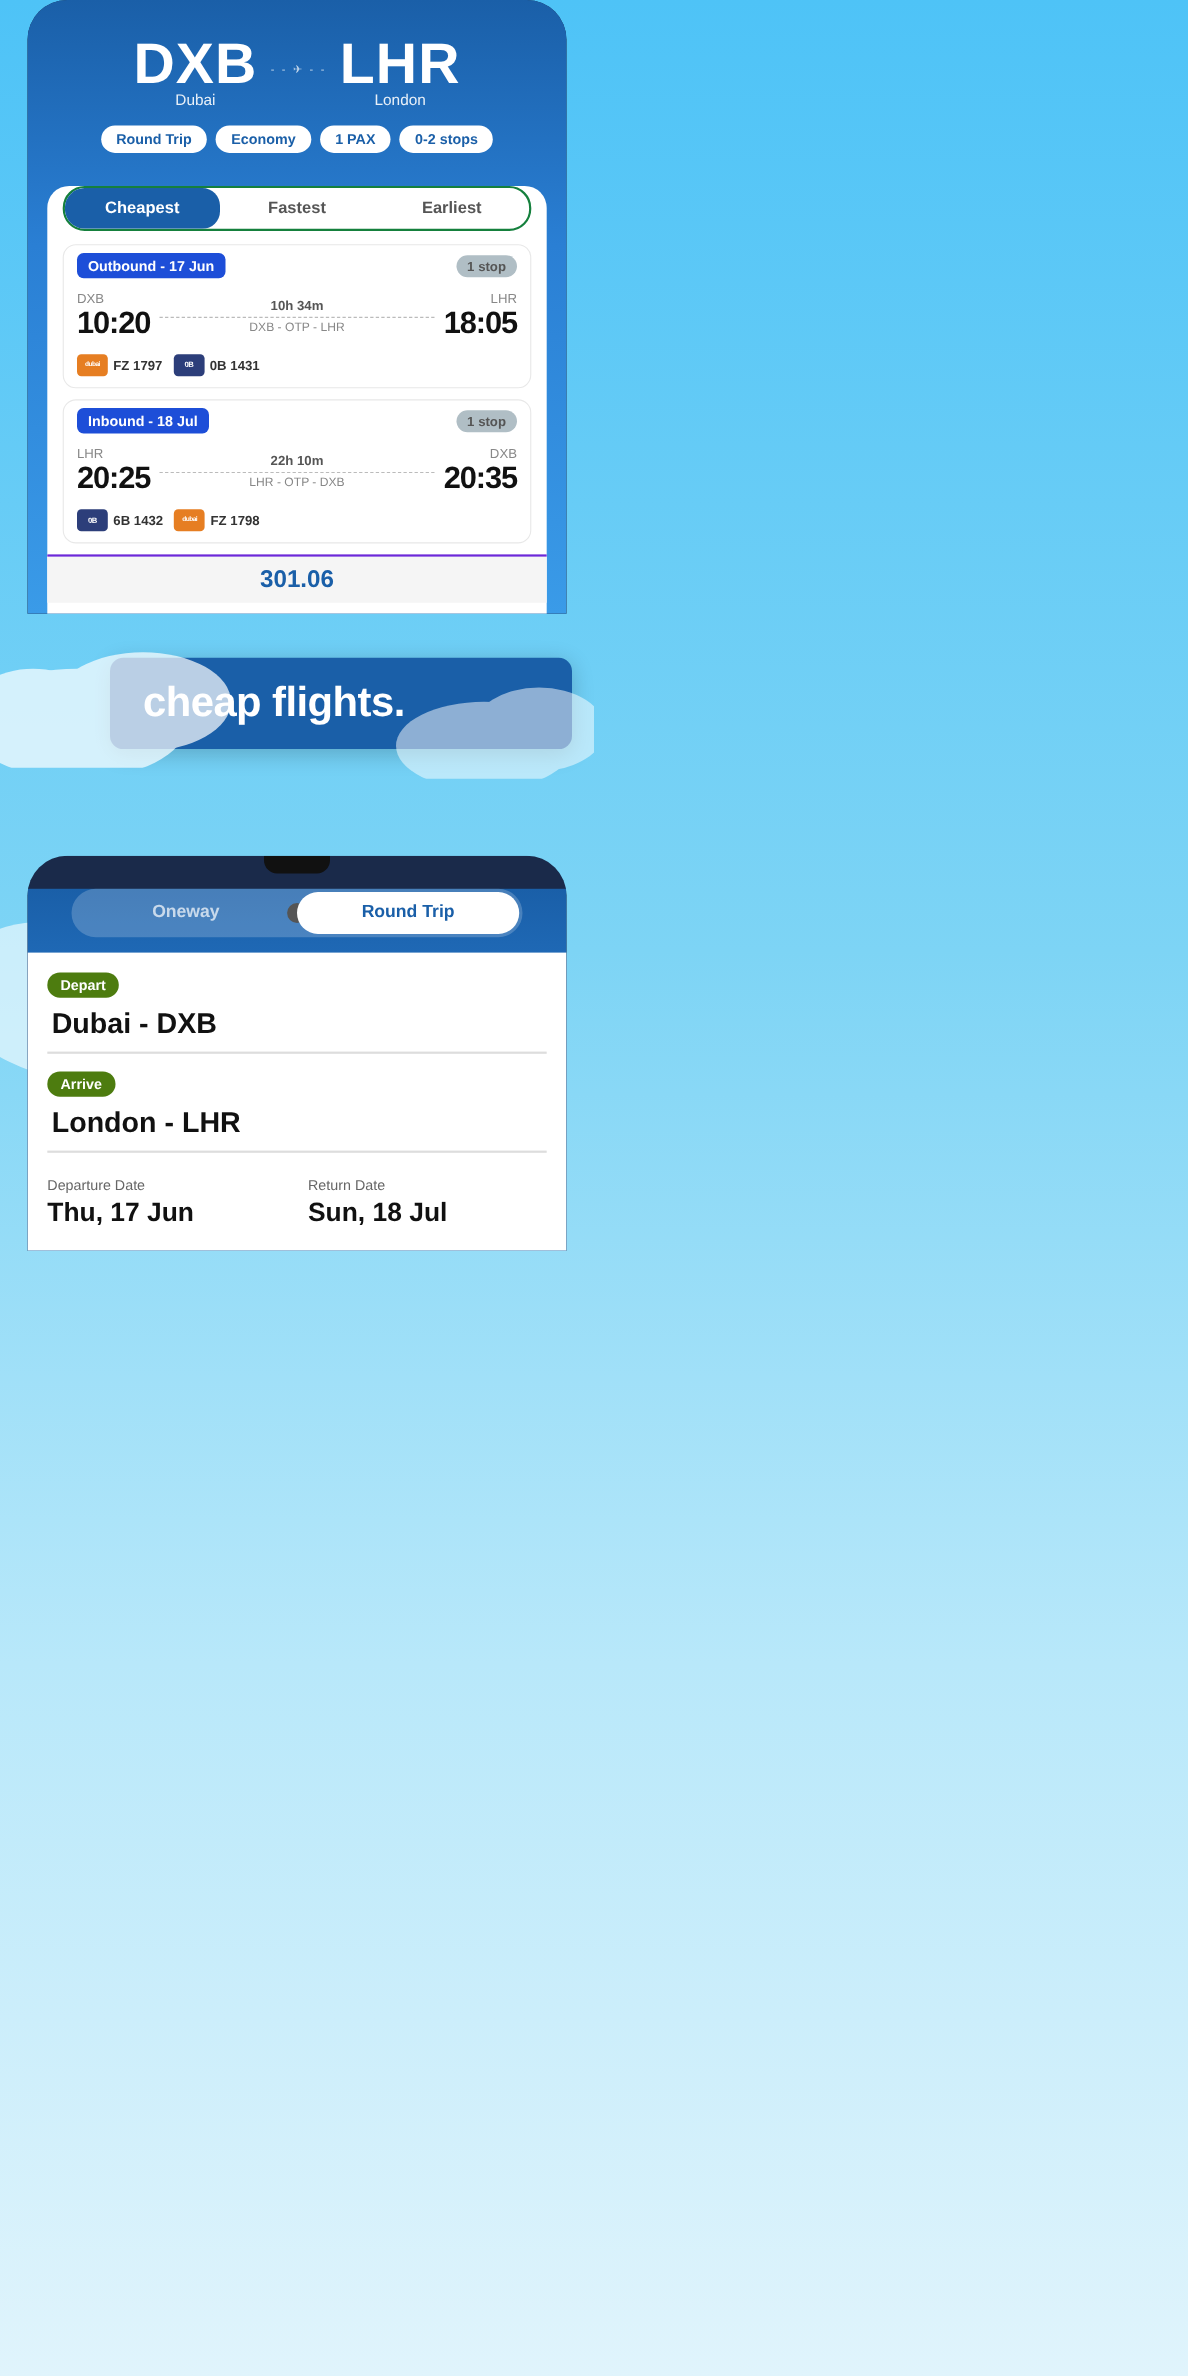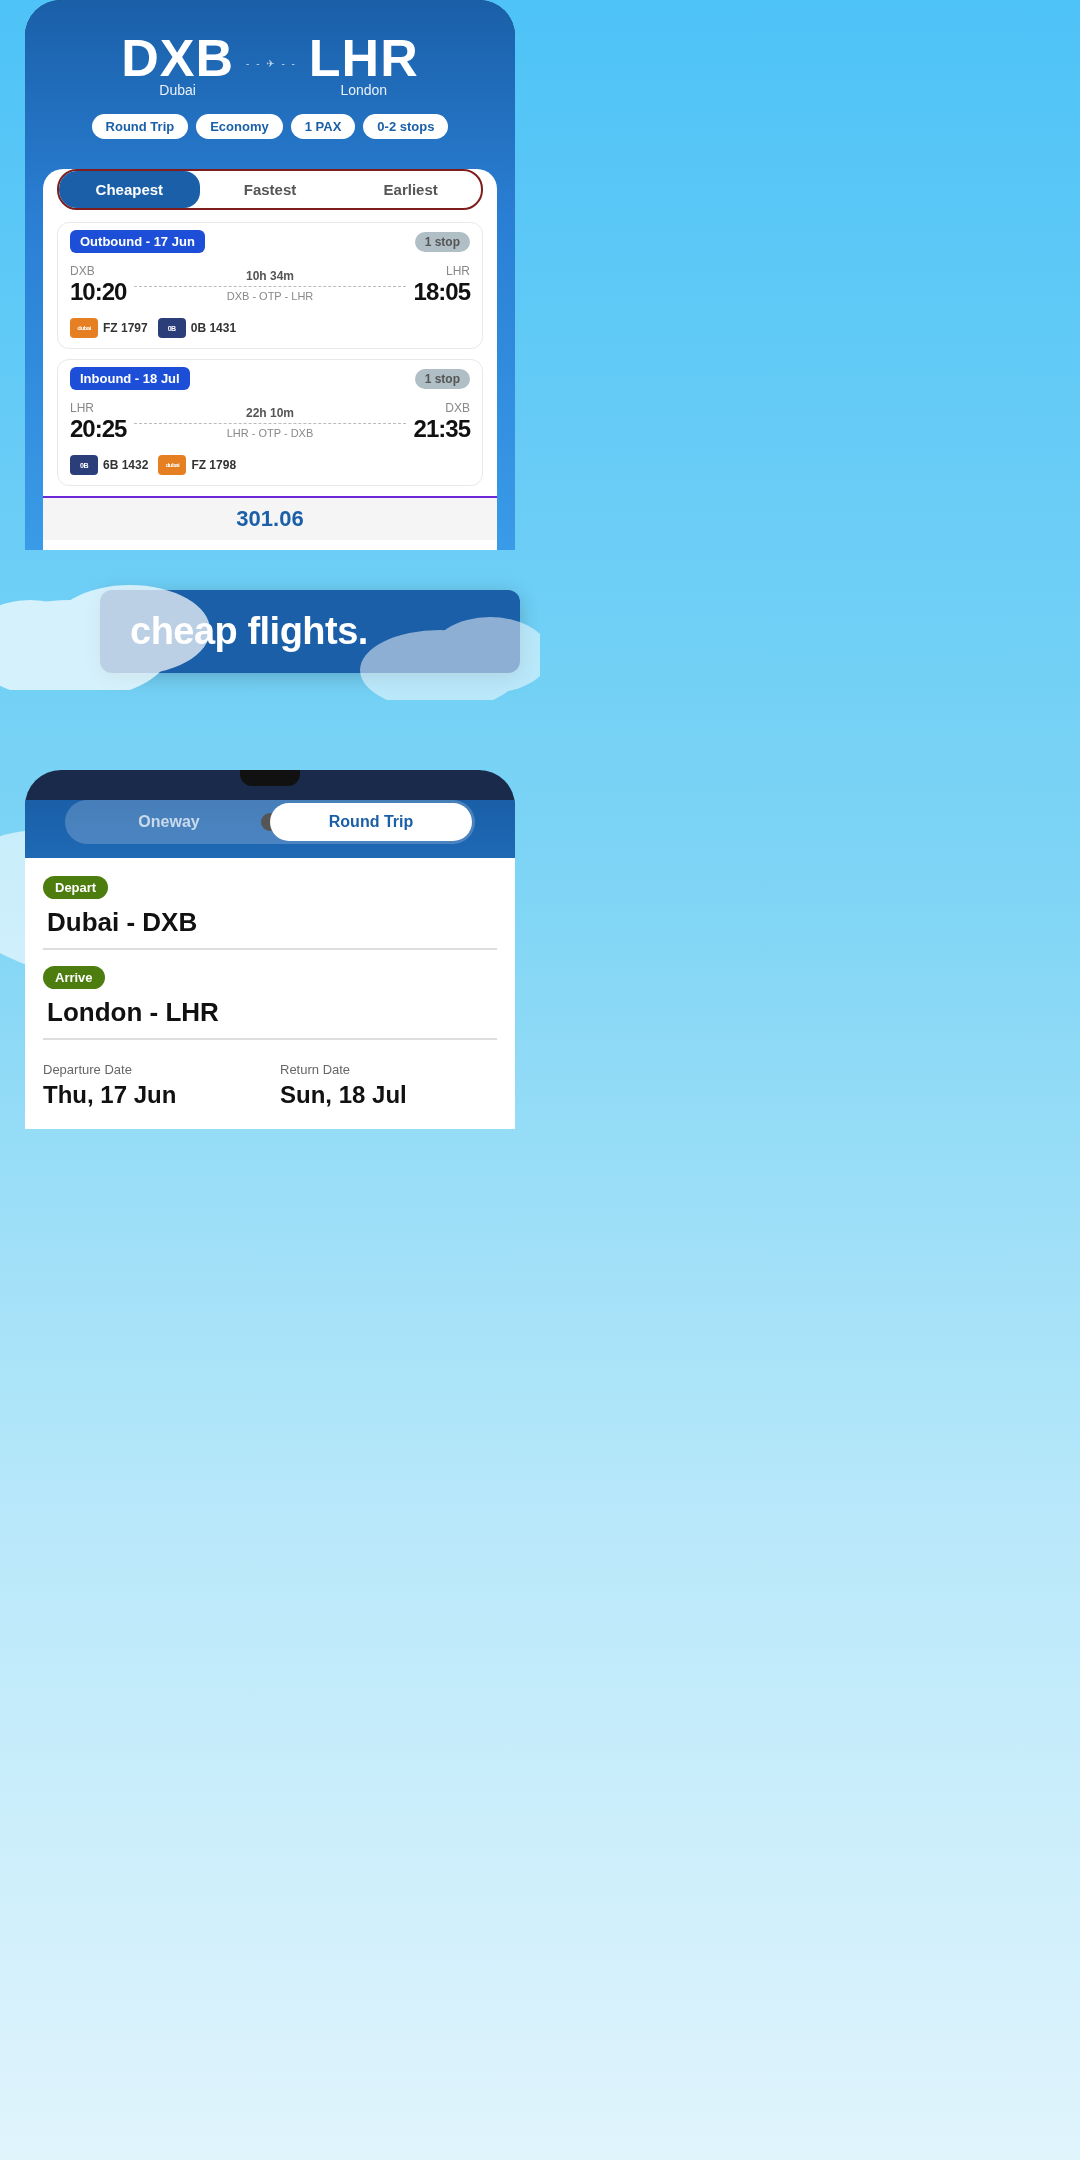--- a/index.html
+++ b/index.html
@@ -110,21 +110,21 @@
       padding: 0 0 10px 0;
       margin-top: 0;
     }
 
     
     .sort-tabs {
       display: flex;
       border-radius: 20px;
       overflow: hidden;
       margin: 14px 14px 12px 14px;
-      border: 2px solid #7f1d1d;
+      border: 2px solid #15803d;
     }
 
     .sort-tab {
       flex: 1;
       padding: 10px 0;
       text-align: center;
       font-size: 15px;
       font-weight: 600;
       cursor: pointer;
       border: none;
@@ -177,21 +177,21 @@
       padding: 4px 12px 6px 12px;
       gap: 0;
     }
 
     .airport-small {
       font-size: 12px;
       color: #888;
     }
 
     .time-big {
-      font-size: 24px;
+      font-size: 28px;
       font-weight: 900;
       color: #111;
       letter-spacing: -1px;
     }
 
     .duration-block {
       flex: 1;
       text-align: center;
       padding: 0 8px;
     }
@@ -470,21 +470,21 @@
               <div class="airport-small">LHR</div>
               <div class="time-big">20:25</div>
             </div>
             <div class="duration-block">
               <div class="duration-text">22h 10m</div>
               <div class="dashed-line"></div>
               <div class="duration-route">LHR - OTP - DXB</div>
             </div>
             <div>
               <div class="airport-small" style="text-align:right">DXB</div>
-              <div class="time-big">21:35</div>
+              <div class="time-big">20:35</div>
             </div>
           </div>
           <div class="airline-logos">
             <div class="airline-badge">
               <div class="airline-logo-box blue-logo">0B</div>
               <span>6B 1432</span>
             </div>
             <div class="airline-badge">
               <div class="airline-logo-box dubai-logo" style="font-size:6px">dubai</div>
               <span>FZ 1798</span>

